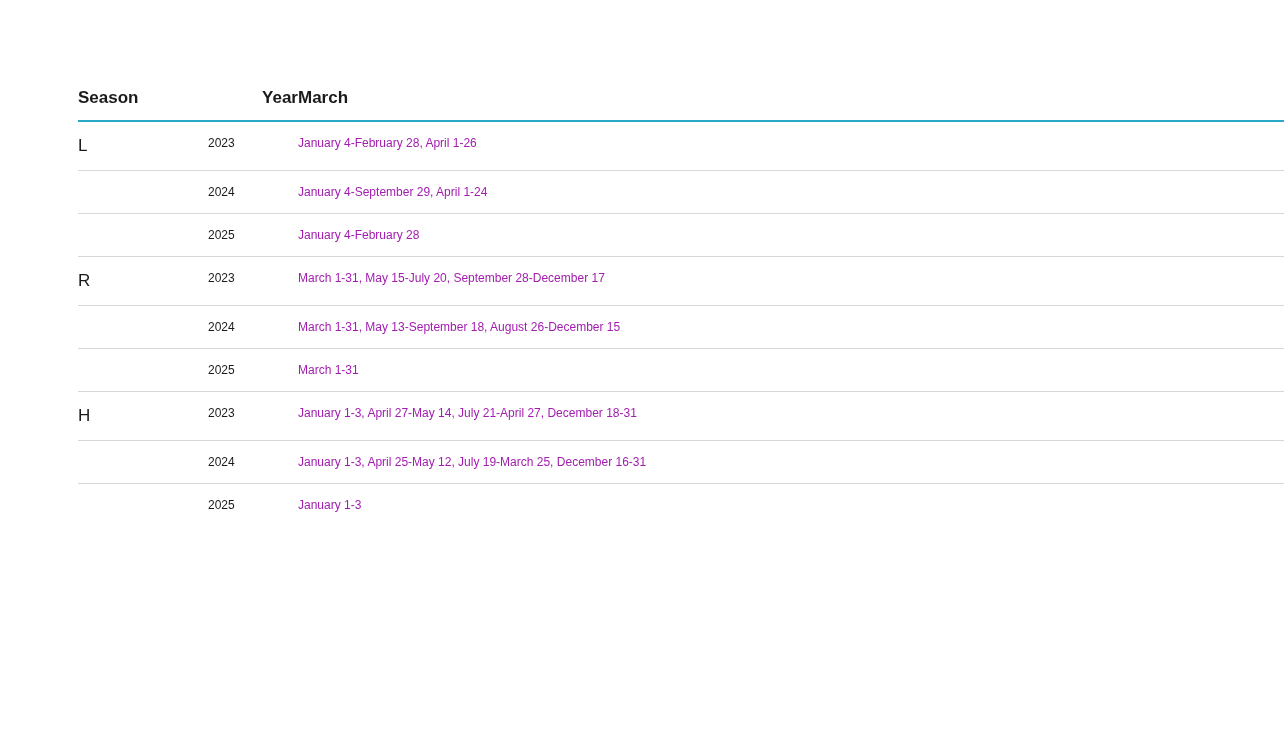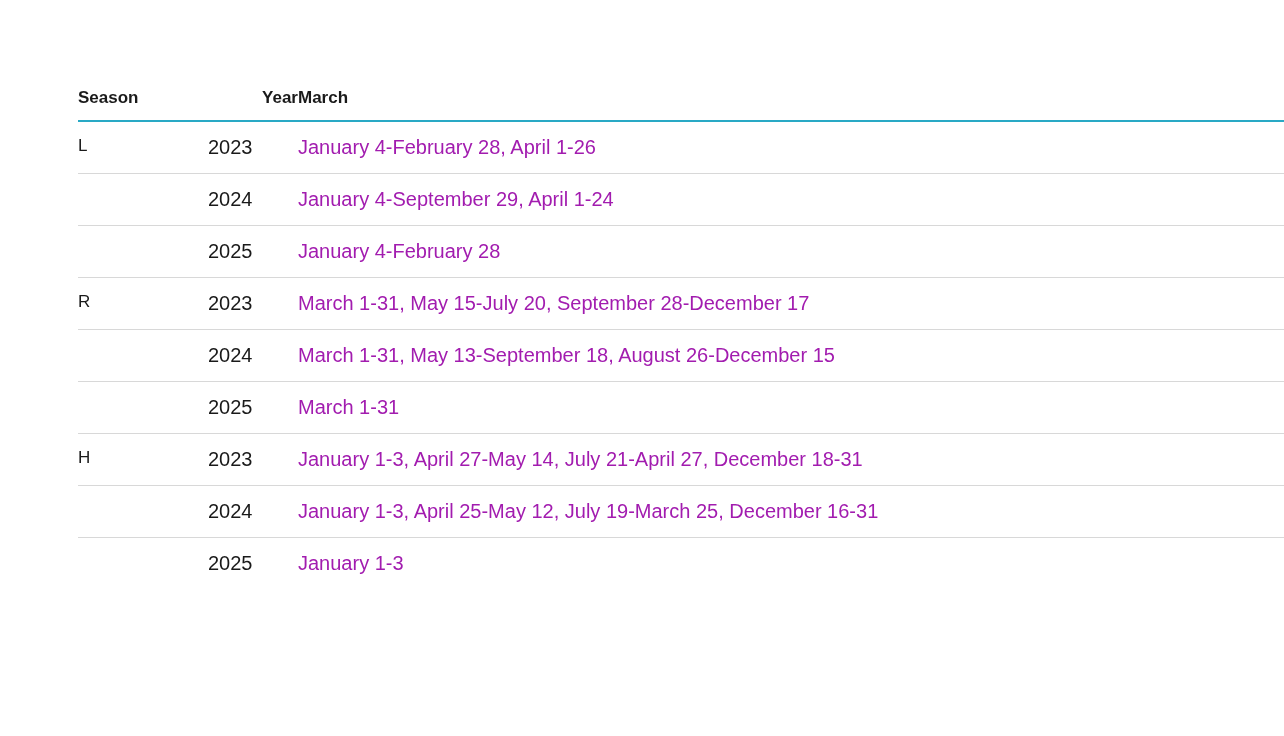--- a/index.html
+++ b/index.html
@@ -47,21 +47,21 @@
       text-align: right;
     }
 
     th.col-period {
       width: auto;
     }
 
     tbody tr td {
       padding: 14px 0;
       vertical-align: top;
-      font-size: 20px;
+      font-size: 12px;
       color: #1a1a1a;
       border-bottom: 1px solid #d8d8d8;
     }
 
     tbody tr.season-first-row td {
       border-top: 1.5px solid #b0b0b0;
     }
 
     tbody tr.season-first-row td.season-cell {
       font-size: 17px;

